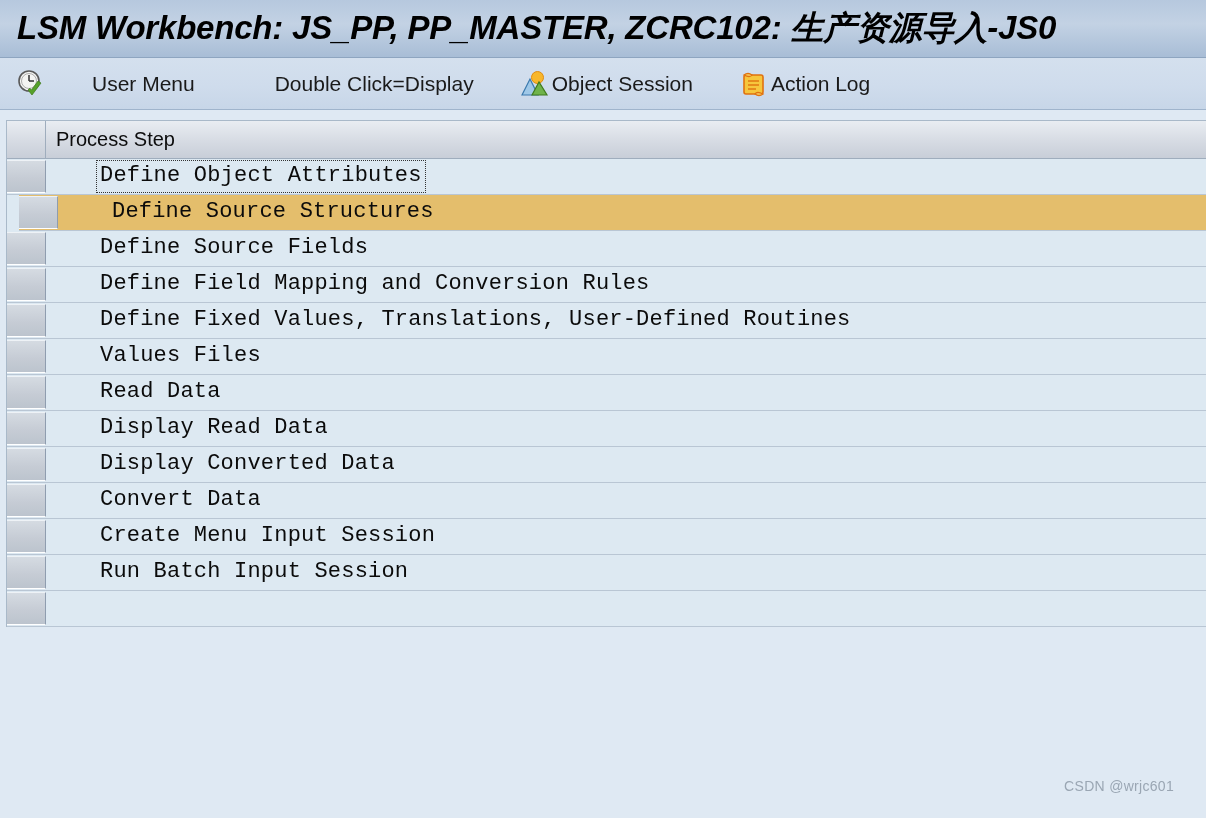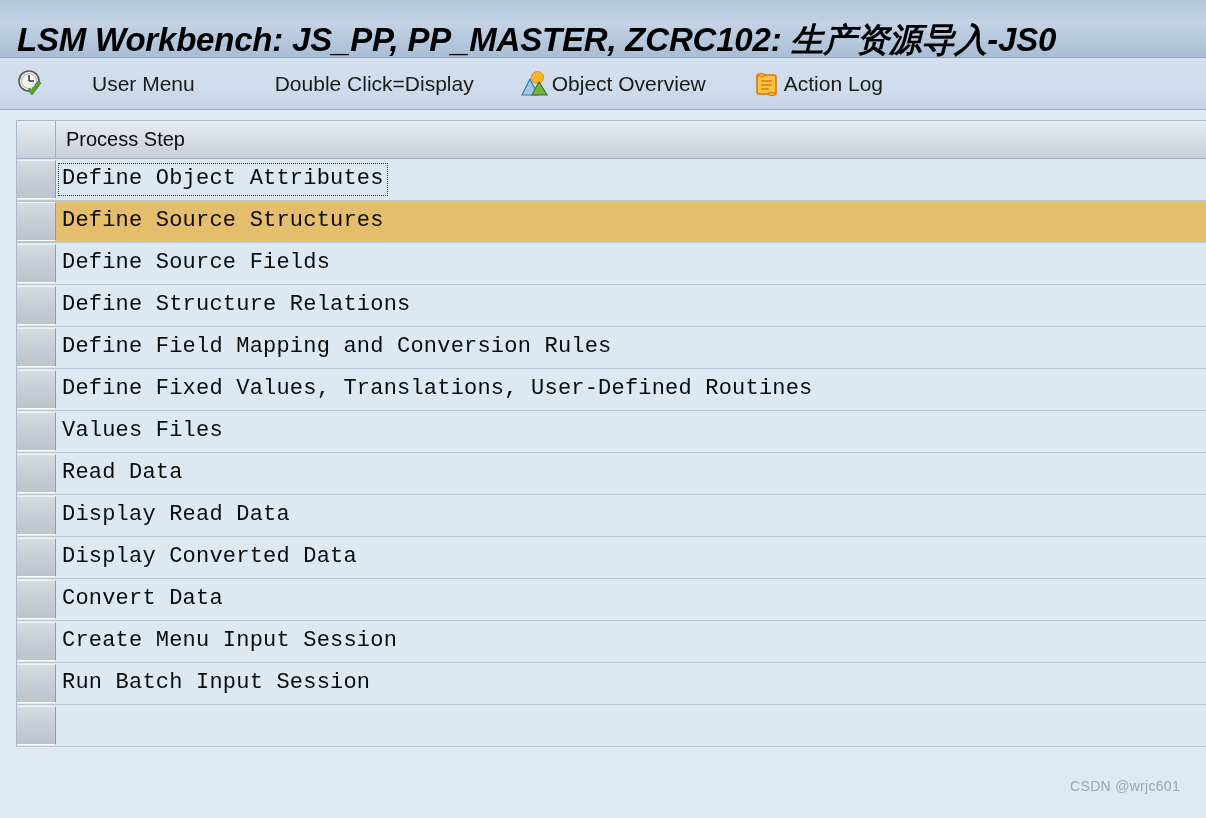--- a/index.html
+++ b/index.html
@@ -20,21 +20,21 @@
     position: relative;
     height: 58px;
     background: linear-gradient(to bottom, #b6c8de 0%, #c3d2e4 42%, #a8bdd6 100%);
     border-bottom: 1px solid #8ea5c0;
     box-sizing: border-box;
     overflow: hidden;
   }
   .titlebar .title-text {
     position: absolute;
     left: 17px;
-    top: 18px;
+    top: 6px;
     white-space: nowrap;
     font-family: "Liberation Sans", sans-serif;
     font-weight: bold;
     font-style: italic;
     font-size: 33px;
     letter-spacing: -0.2px;
     color: #000;
     line-height: 44px;
   }
 
@@ -73,21 +73,21 @@
     flex: 0 0 30px;
     display: block;
   }
 
   
   .content {
     position: relative;
     height: calc(818px - 58px - 68px);
     background: #dfe9f3;
     box-sizing: border-box;
-    padding: 10px 0 0 16px;
+    padding: 10px 0 0 6px;
   }
 
   .grid {
     position: relative;
     border-top: 1px solid #a9b9c9;
     border-left: 1px solid #a9b9c9;
     width: 1200px;
     box-sizing: border-box;
     background: #dde9f2;
   }
@@ -111,27 +111,29 @@
     display: flex;
     align-items: center;
     padding-left: 10px;
     font-size: 20px;
     color: #0d0d0d;
     font-family: "Liberation Sans", sans-serif;
   }
 
   .row {
     display: flex;
-    height: 42px;
+    height: 36px;
     box-sizing: border-box;
     background: #dde9f2;
     border-bottom: 1px solid #b9c6d4;
+    gap: 48px;
   }
   .row.highlight {
     background: #e4be6c;
+    margin-left: 12px;
   }
   .row-sel {
     width: 39px;
     flex: 0 0 39px;
     box-sizing: border-box;
     background: linear-gradient(to bottom, #d5dbe2 0%, #c6ccd5 55%, #bcc4ce 100%);
     border-right: 1px solid #8f9daf;
     border-bottom: 1px solid #ffffff;
     border-top: 1px solid #eef2f6;
     margin: 1px 0;
@@ -154,21 +156,21 @@
   }
   .row-text.focused {
     outline: 1px dotted #333;
     outline-offset: 0px;
   }
   .row.empty .row-cell { }
 
   
   .watermark {
     position: absolute;
-    right: 26px;
+    right: 32px;
     bottom: 8px;
     font-size: 14px;
     color: #9aa6b3;
     font-family: "Liberation Sans", sans-serif;
     letter-spacing: 0.3px;
     user-select: none;
   }
 </style>
 </head>
 <body>
@@ -209,21 +211,21 @@
   <div class="tb-sep"></div>
 
   <div class="tb-item">
     <span class="ico">
       <svg viewBox="0 0 30 30" width="30" height="30">
         <circle cx="17.5" cy="8.5" r="6" fill="#f8b72b" stroke="#e08c11" stroke-width="1"></circle>
         <path d="M2 26 L10 10 L18 26 Z" fill="#9fc8e8" stroke="#3a79ad" stroke-width="1.2"></path>
         <path d="M12 26 L19 13 L27 26 Z" fill="#6fb34a" stroke="#3f7a1c" stroke-width="1.2"></path>
       </svg>
     </span>
-    <span class="tb-label" style="padding-left:2px">Object Overview</span>
+    <span class="tb-label" style="padding-left:2px">Object Session</span>
   </div>
 
   <div class="tb-sep"></div>
 
   <div class="tb-item">
     <span class="ico">
       <svg viewBox="0 0 30 30" width="30" height="30">
         <rect x="5" y="6" width="19" height="19" rx="2" fill="#f6c63d" stroke="#e0720f" stroke-width="1.6"></rect>
         <path d="M5 6 q4 -3 8 0 q-2 3 -8 0 Z" fill="#fbd969" stroke="#e0720f" stroke-width="1.3"></path>
         <path d="M24 25 q-4 3 -8 0 q2 -3 8 0 Z" fill="#fbd969" stroke="#e0720f" stroke-width="1.3"></path>
@@ -261,26 +263,20 @@
         </div>
         <div class="row">
           <div class="row-sel"></div>
           <div class="row-cell">
             <span class="row-text">Define Source Fields</span>
           </div>
         </div>
         <div class="row">
           <div class="row-sel"></div>
           <div class="row-cell">
-            <span class="row-text">Define Structure Relations</span>
-          </div>
-        </div>
-        <div class="row">
-          <div class="row-sel"></div>
-          <div class="row-cell">
             <span class="row-text">Define Field Mapping and Conversion Rules</span>
           </div>
         </div>
         <div class="row">
           <div class="row-sel"></div>
           <div class="row-cell">
             <span class="row-text">Define Fixed Values, Translations, User-Defined Routines</span>
           </div>
         </div>
         <div class="row">

